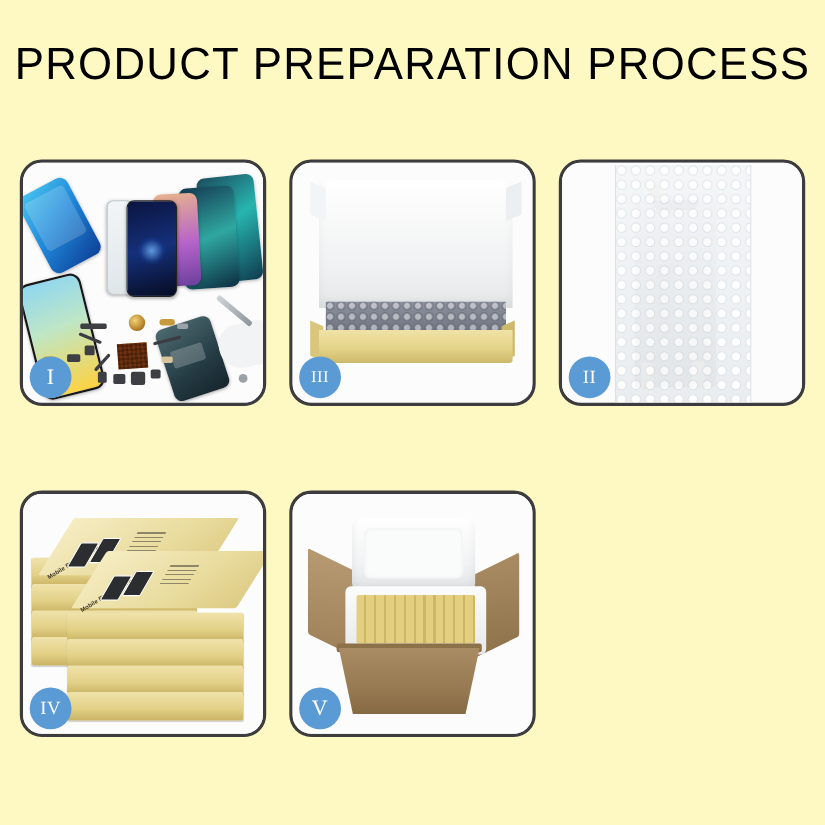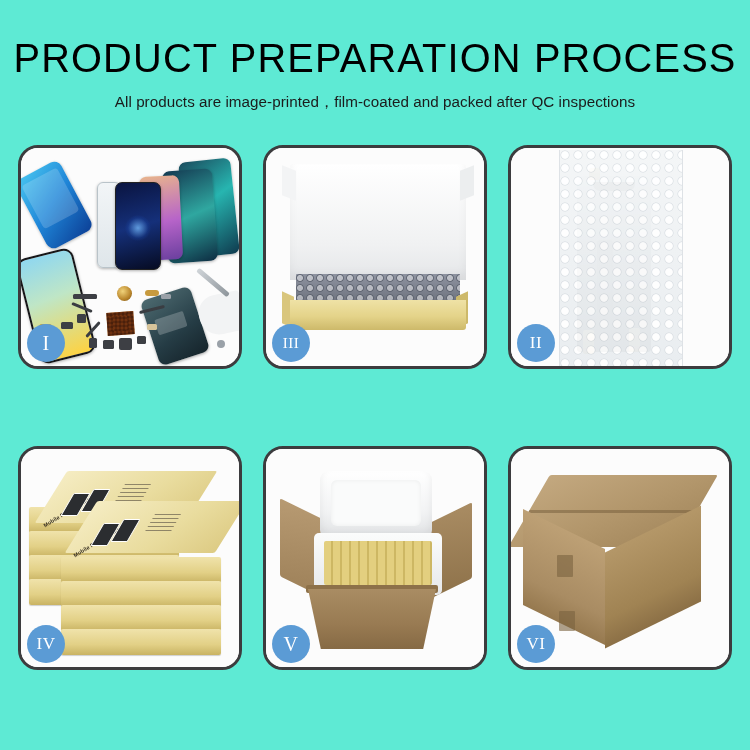--- a/index.html
+++ b/index.html
@@ -11,21 +11,21 @@
     height: 750px;
     background: #ffffff;
     font-family: "Liberation Sans", sans-serif;
     overflow: hidden;
   }
 
   .page {
     position: relative;
     width: 750px;
     height: 750px;
-    background: #5eead4;
+    background: #fef9c3;
   }
 
   
   .header {
     position: absolute;
     top: 0;
     left: 0;
     width: 750px;
     text-align: center;
   }
@@ -483,21 +483,20 @@
     border-radius: 1px;
   }
 </style>
 </head>
 <body>
 
 <div class="page">
 
   <div class="header">
     <h1 class="title">PRODUCT PREPARATION PROCESS</h1>
-    <p class="subtitle">All products are image-printed，film-coated and packed after QC inspections</p>
   </div>
 
   <div class="grid">
 
     <div class="panel">
       <div class="panel-clip">
         <div class="scene">
           <div class="ph ph-back"></div>
           <div class="ph ph-back2"></div>
           <div class="ph ph-purple"></div>
@@ -593,25 +592,15 @@
         <div class="v-flap-r"></div>
         <div class="v-foam-lid"></div>
         <div class="v-foam-body"></div>
         <div class="v-yellow-fill"></div>
         <div class="v-carton-rim"></div>
         <div class="v-carton-front"></div>
       </div>
       <div class="badge">V</div>
     </div>
 
-    <div class="panel">
-      <div class="panel-clip">
-        <div class="c-top"></div>
-        <div class="c-left"></div>
-        <div class="c-right"></div>
-        <div class="c-tape" style="left:46px; top:106px; width:16px; height:22px;"></div>
-        <div class="c-tape" style="left:48px; top:162px; width:16px; height:20px;"></div>
-      </div>
-      <div class="badge wide">VI</div>
-    </div>
 
   </div>
 </div>
 
 </body></html>

